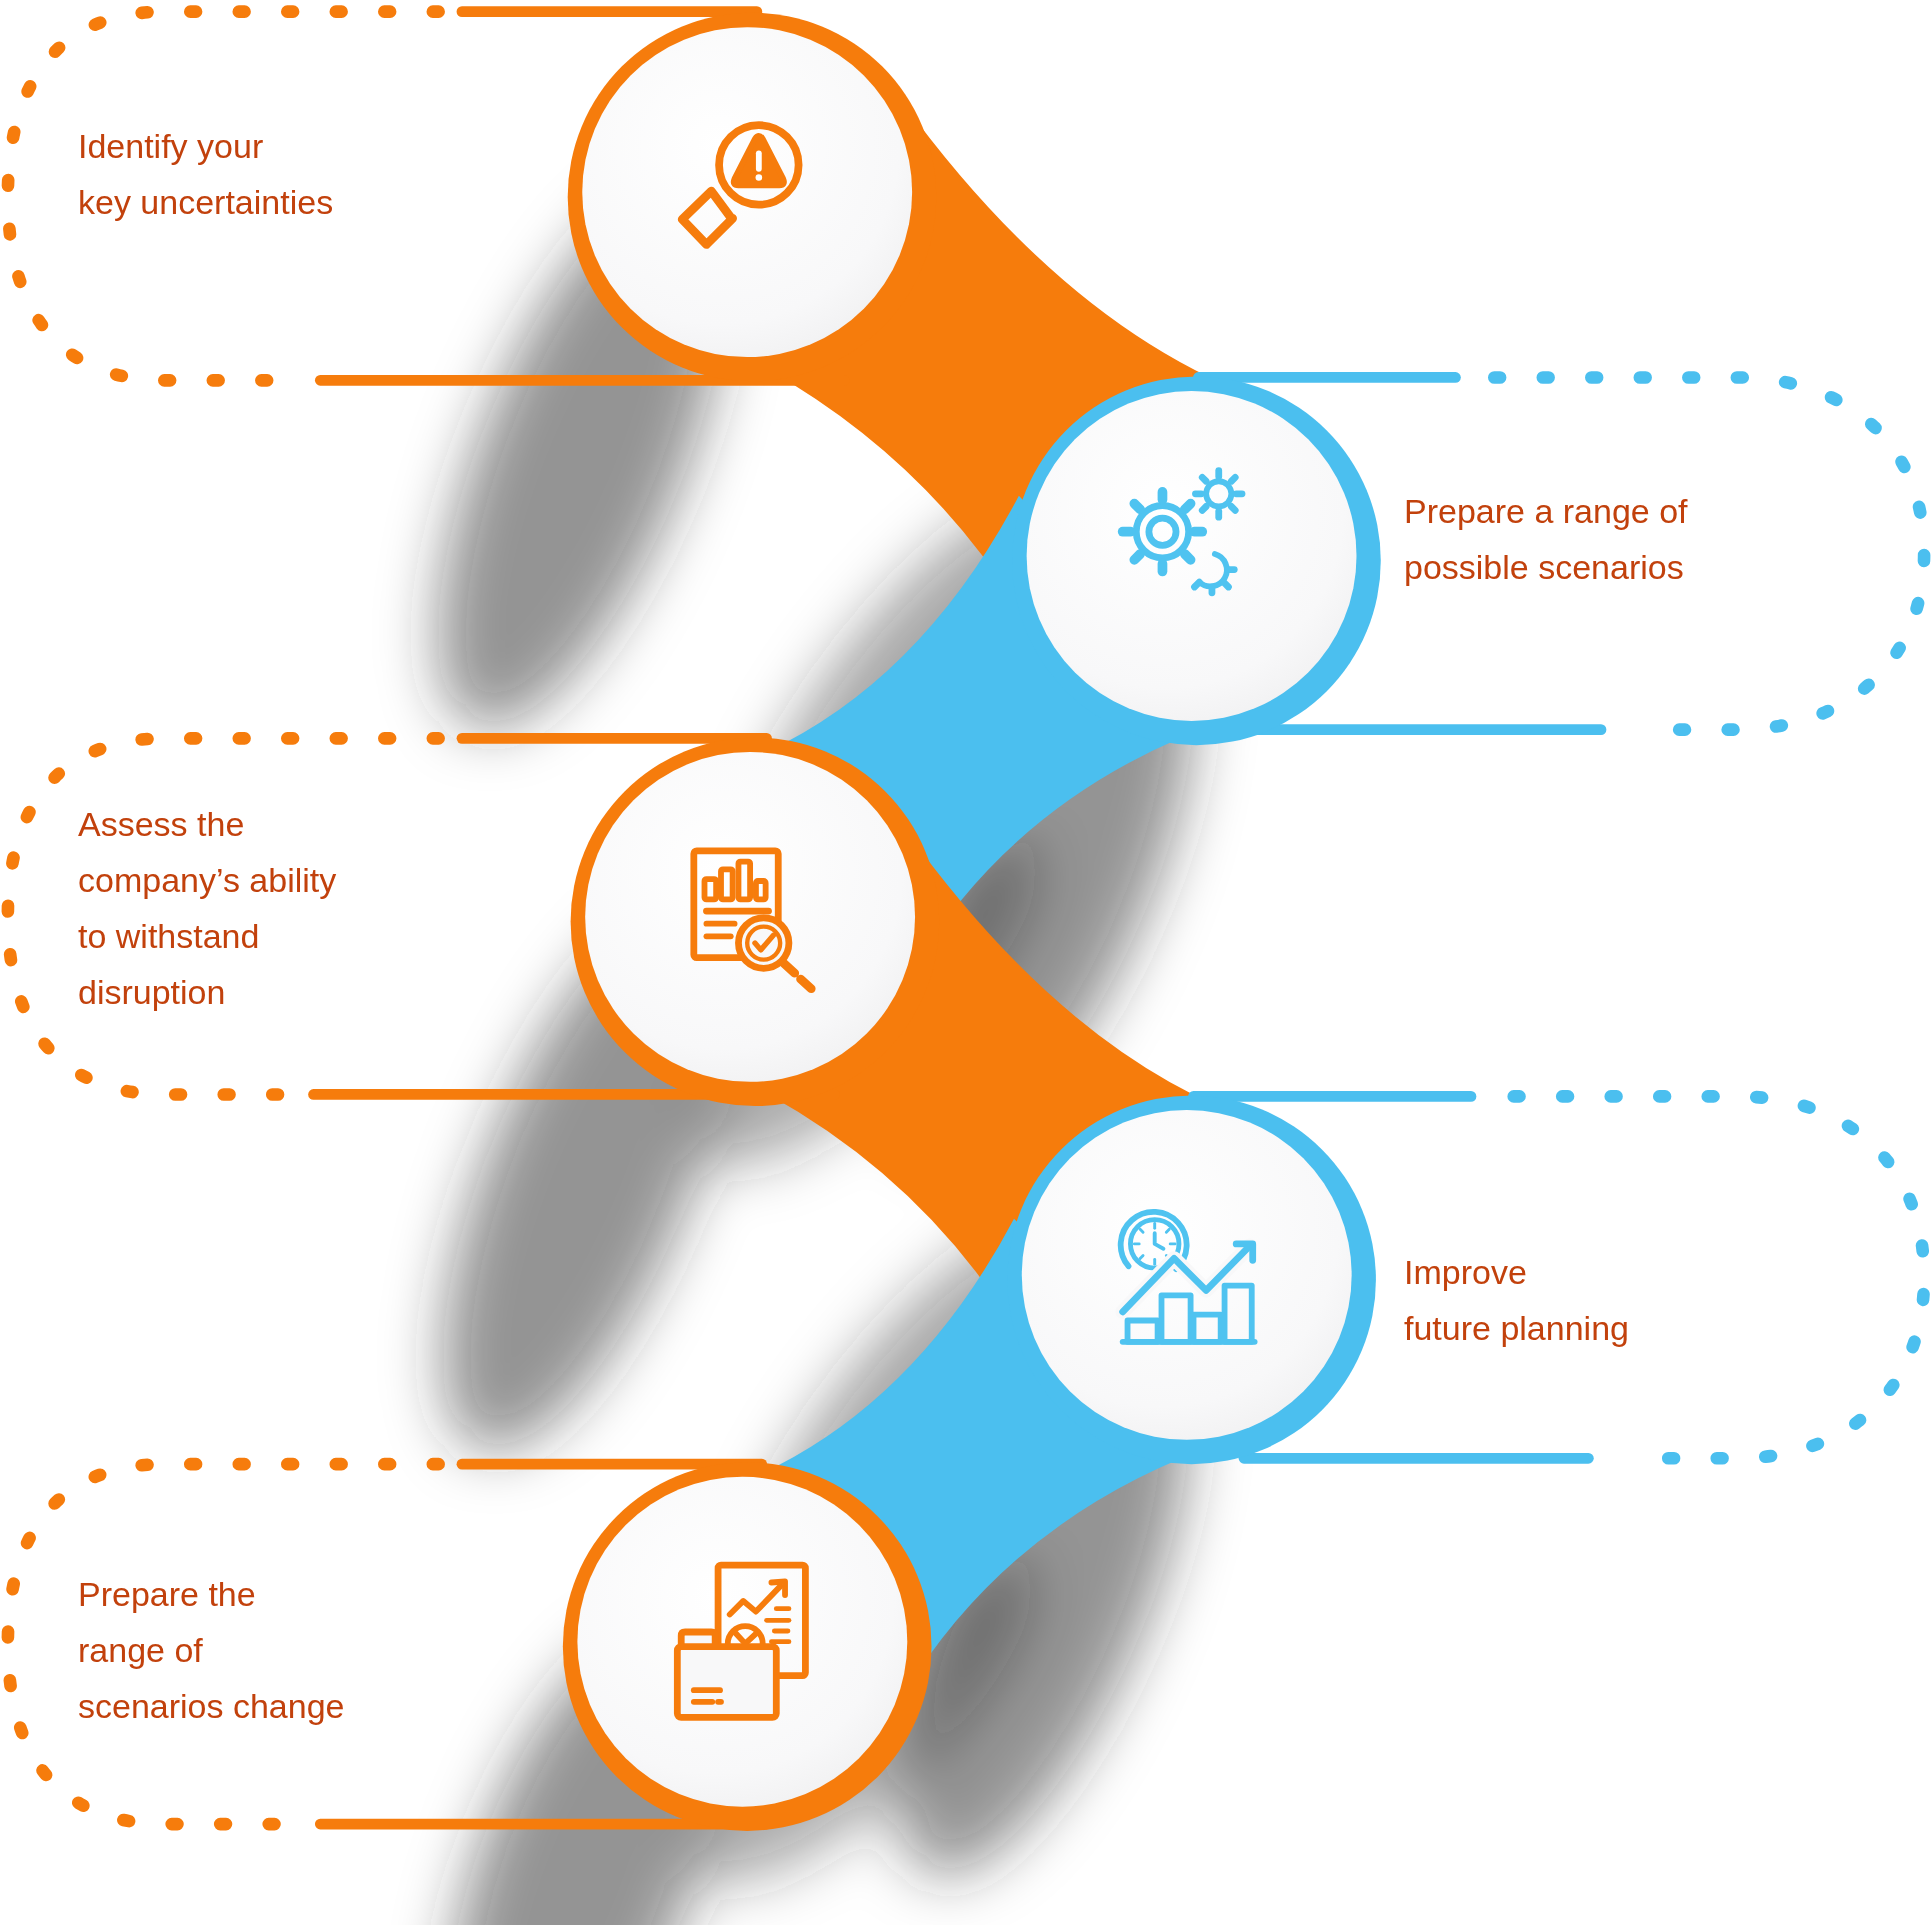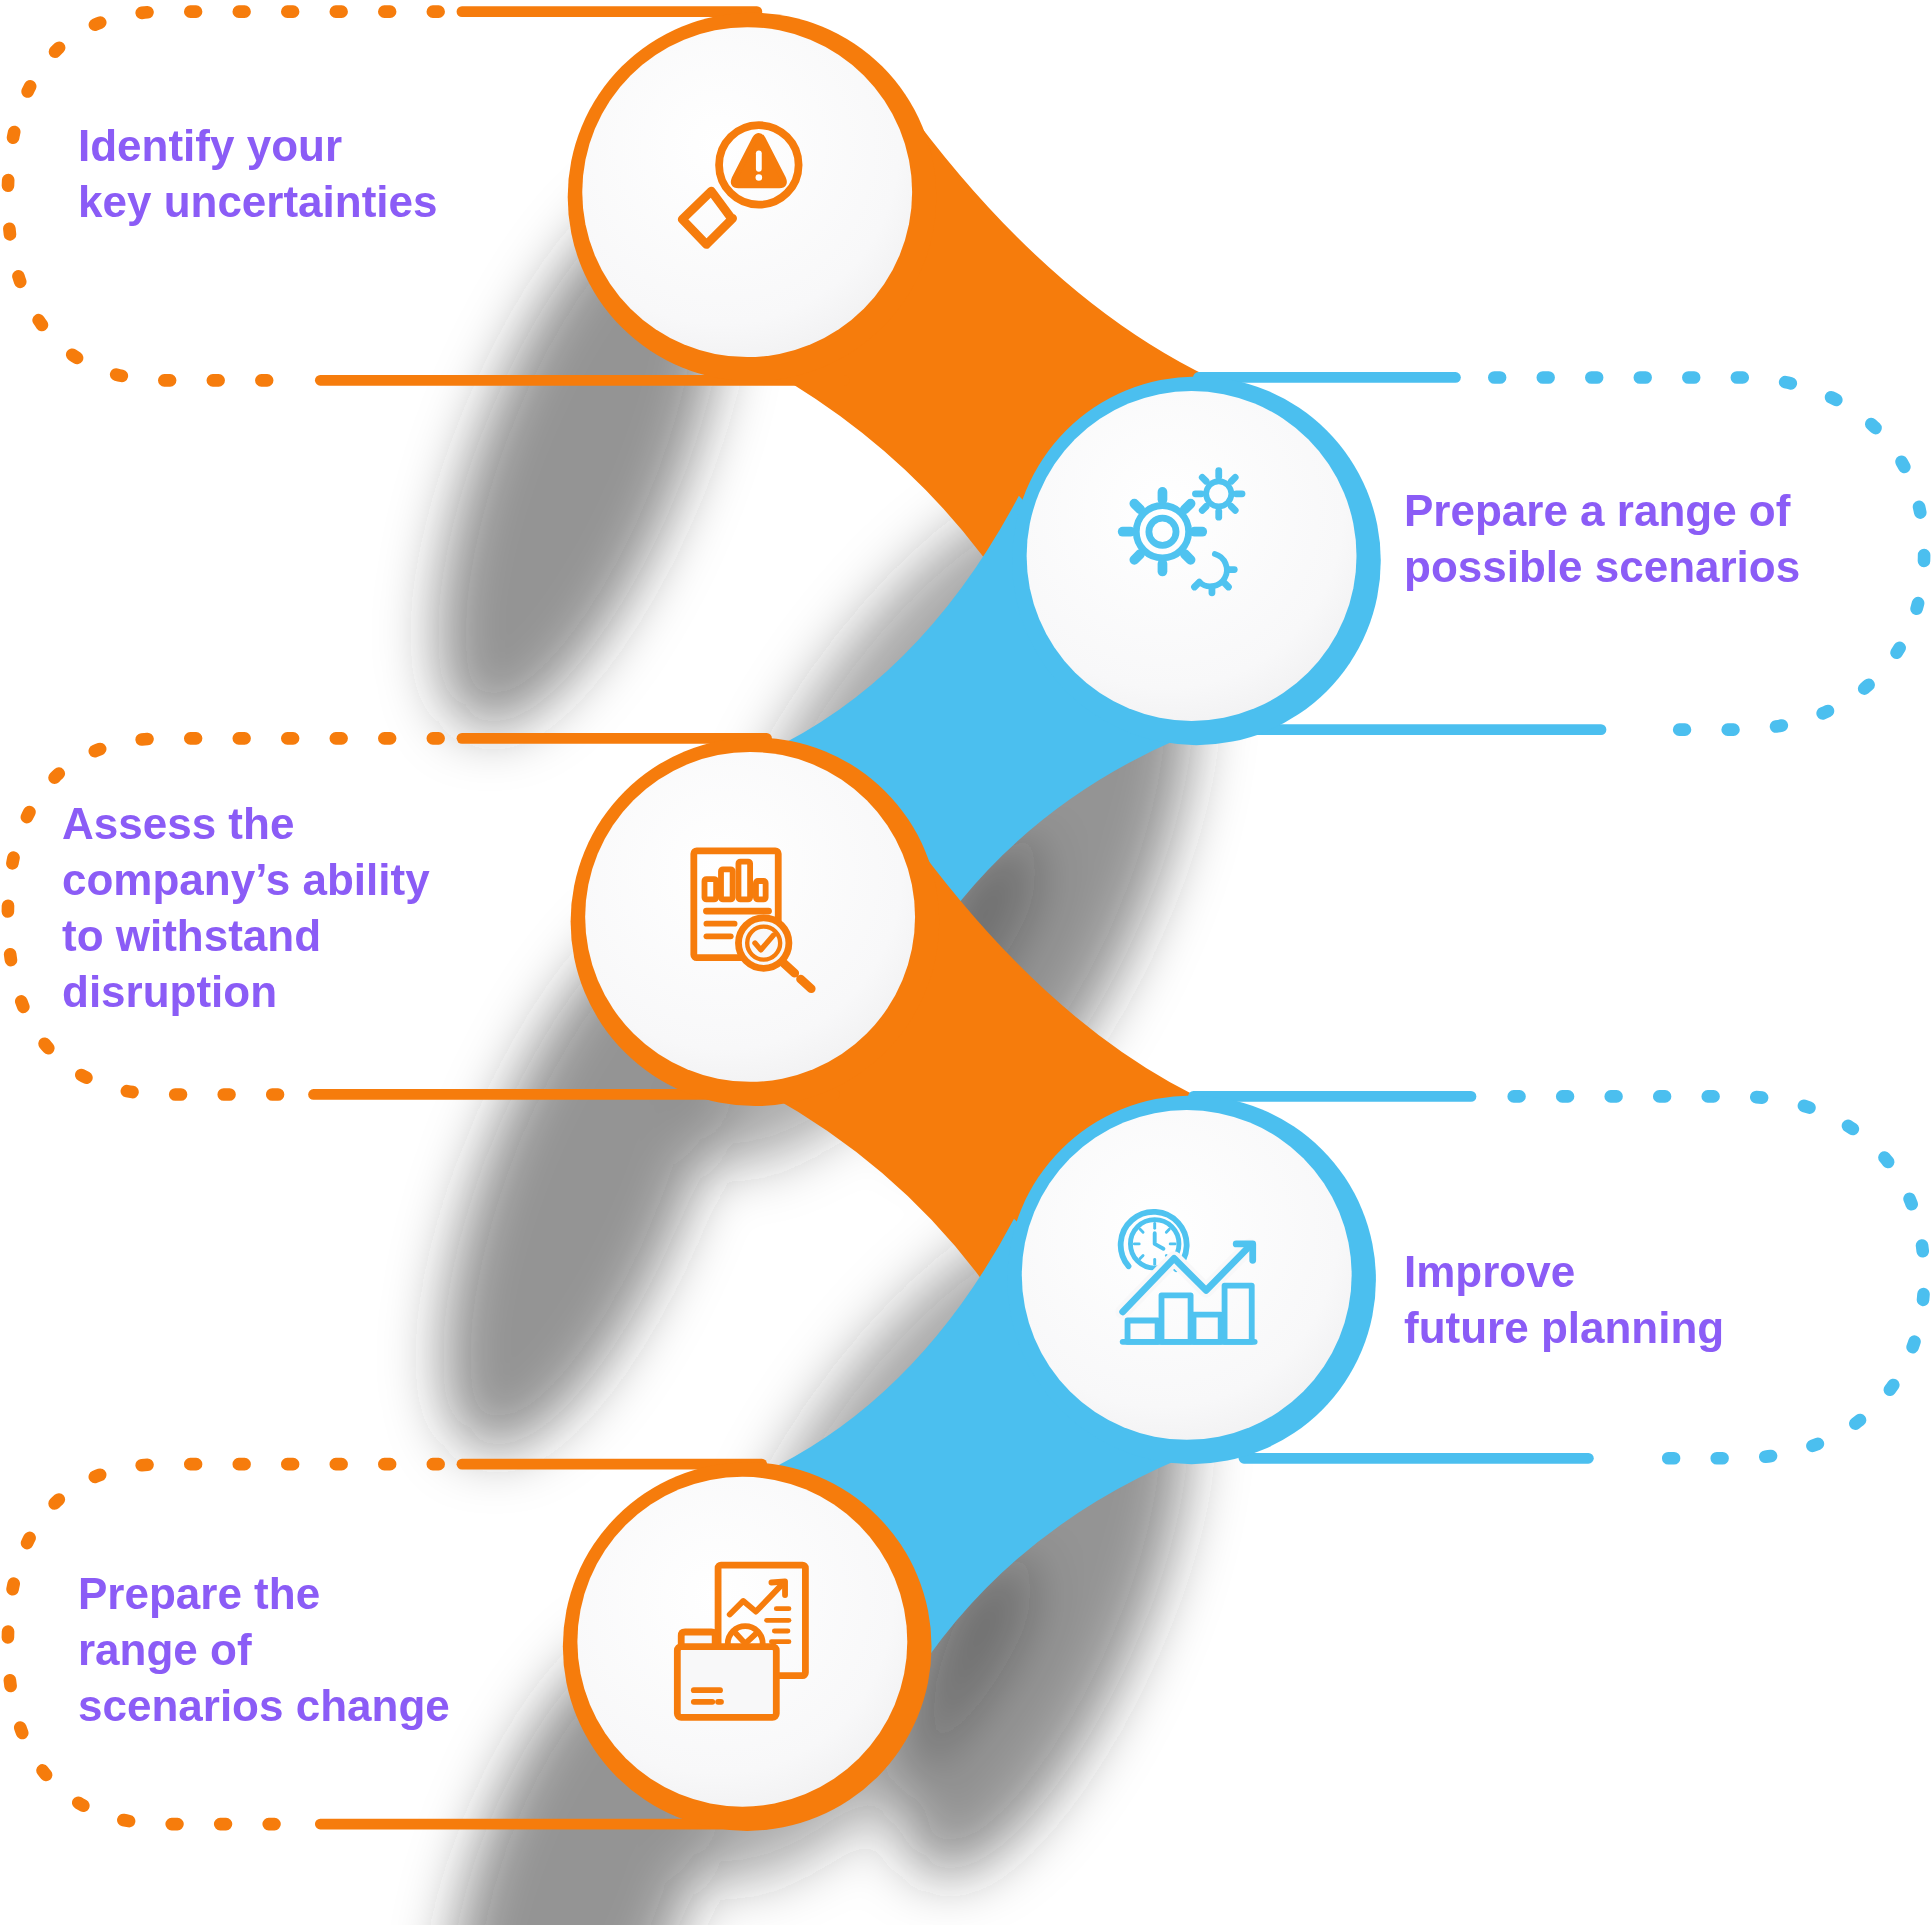--- a/index.html
+++ b/index.html
@@ -4,22 +4,22 @@
 <style>
   html,body{
     margin:0;padding:0;background:#ffffff;
     width:1931px;height:1925px;overflow:hidden;
     font-family:"Liberation Sans","DejaVu Sans",sans-serif;
   }
   #canvas{position:relative;width:1931px;height:1925px;background:#ffffff;}
   #diagram-svg{position:absolute;left:0;top:0;}
   .label{
     position:absolute;
-    font-size:44px;line-height:56px;font-weight:700;
-    color:#8b5cf6;letter-spacing:0px;white-space:nowrap;
+    font-size:34px;line-height:56px;font-weight:400;
+    color:#c2410c;letter-spacing:0px;white-space:nowrap;
   }
 </style>
 </head>
 <body>
 
 <div id="canvas">
 
 <svg id="diagram-svg" width="1931" height="1925" viewBox="0 0 1990 1984">
   <defs>
     <filter id="soft" x="-80%" y="-80%" width="260%" height="260%">
@@ -215,21 +215,21 @@
   <div class="label" style="left:78px;top:118px">
     <div>Identify your</div>
     <div>key uncertainties</div>
   </div>
 
   <div class="label" style="left:1404px;top:483px">
     <div>Prepare a range of</div>
     <div>possible scenarios</div>
   </div>
 
-  <div class="label" style="left:62px;top:796px">
+  <div class="label" style="left:78px;top:796px">
     <div>Assess the</div>
     <div>company’s ability</div>
     <div>to withstand</div>
     <div>disruption</div>
   </div>
 
   <div class="label" style="left:1404px;top:1244px">
     <div>Improve</div>
     <div>future planning</div>
   </div>

